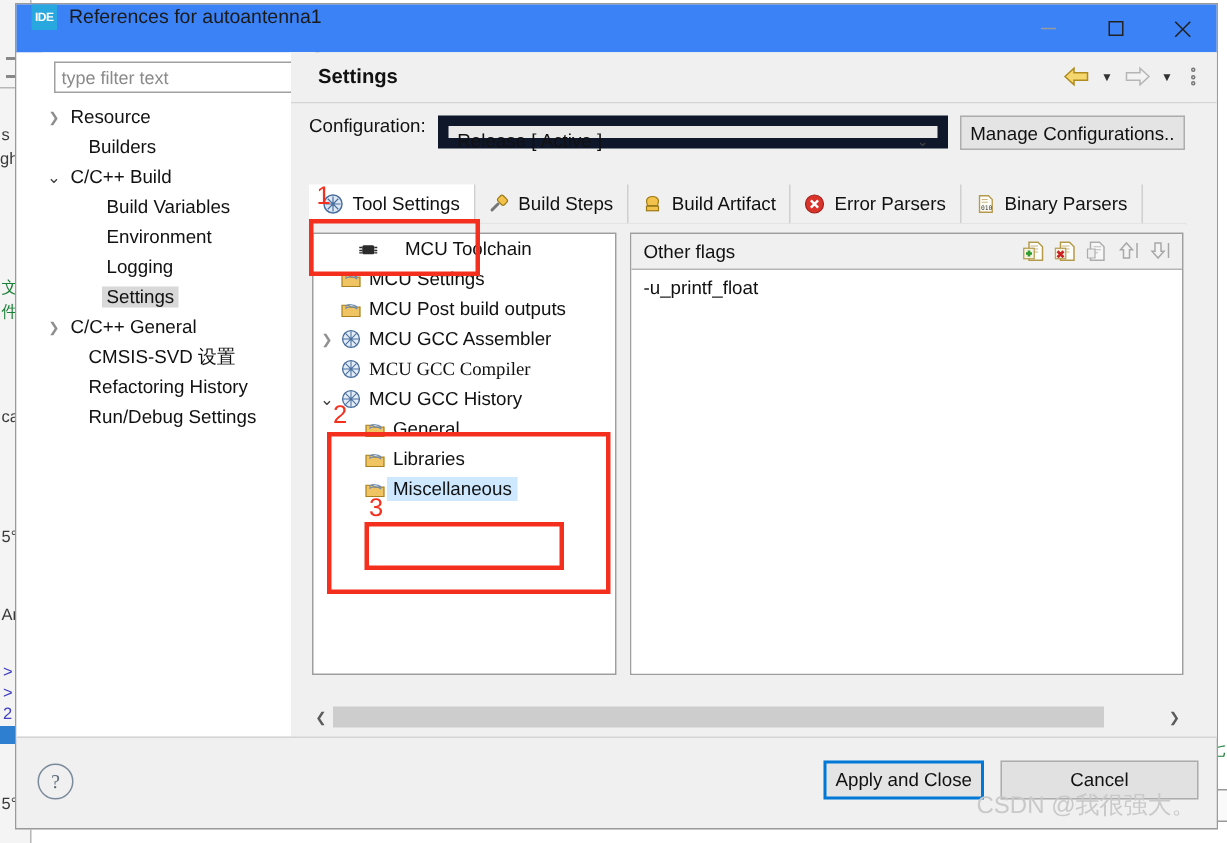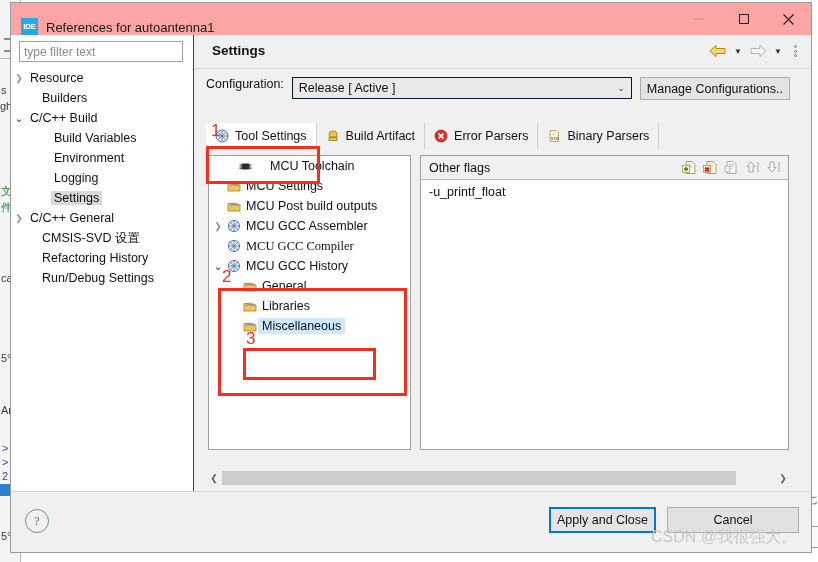--- a/index.html
+++ b/index.html
@@ -35,22 +35,22 @@
   .dialog {
     position: absolute; left: 10px; top: 2px;
     width: 802px; height: 551px;
     background: #f0f0f0;
     border: 1px solid #9a9a9a;
     box-shadow: 0 0 0 0 rgba(0,0,0,0);
     box-sizing: border-box;
   }
   .titlebar {
     position: absolute; left: 0; top: 0; right: 0; height: 32px;
-    background: #fca5a5;
-    display: flex; align-items: flex-end;
+    background: #3b82f6;
+    display: flex; align-items: flex-start;
   }
   .title-icon {
     width: 17px; height: 17px; margin-left: 10px; margin-right: 8px;
     background: #29a8e0; color: #ffffff; font-size: 8px; font-weight: bold;
     display: flex; align-items: center; justify-content: center;
     letter-spacing: -0.3px;
     font-family: "Liberation Sans", sans-serif;
   }
   .title-text {
     font-size: 13px; color: #1a1a1a;
@@ -62,21 +62,21 @@
     color: #222; font-size: 13px;
   }
   .win-btn svg { display: block; }
 
   
   .dlg-body {
     position: absolute; left: 0; top: 32px; right: 0; bottom: 60px;
     background: #ffffff;
   }
   .left-pane {
-    position: absolute; left: 0; top: 0; width: 182px; bottom: 0;
+    position: absolute; left: 17px; top: 0; width: 182px; bottom: 0;
     background: #ffffff; border-right: 3px solid #404040;
   }
   .filter-box {
     position: absolute; left: 8px; top: 6px; width: 164px; height: 21px;
     border: 1px solid #a0a0a0; background: #ffffff;
     box-sizing: border-box;
     font-size: 12px; color: #8a8a8a;
     padding: 0 4px; line-height: 19px;
     font-family: "Liberation Sans", sans-serif;
   }
@@ -131,21 +131,21 @@
     position: absolute; left: 1px; top: 16px; width: 12px; height: 190px;
     background: #cdcdcd;
   }
 
   .config-row {
     position: absolute; left: 12px; top: 8px; right: 20px; height: 28px;
     display: flex; 
   }
   .config-label { font-size: 12.5px; color: #111; margin-right: 8px; font-family: "Liberation Sans", sans-serif;}
   .config-select {
-    width: 340px; height: 22px; background: #e9e9e9; border: 1px solid #0f172a;
+    width: 340px; height: 22px; background: #e9e9e9; border: 7px solid #0f172a;
     box-sizing: border-box; position: relative;
     font-size: 12.5px; color: #111; padding-left: 6px; line-height: 20px;
     font-family: "Liberation Sans", sans-serif;
   }
   .config-select .dd {
     position: absolute; right: 6px; top: 0; height: 20px; display: flex; align-items: center;
     font-size: 9px; color: #444;
   }
   .manage-btn {
     margin-left: 8px; height: 23px; min-width: 150px; background: #e4e4e4;
@@ -405,20 +405,27 @@
           <div class="tabstrip" id="tabstrip">
               <div class="tab active">
                 <span class="ticon"><svg width="14" height="14" viewBox="0 0 14 14">
                     <circle cx="7" cy="7" r="6" fill="#dfe9f5" stroke="#4a6f9e" stroke-width="1"></circle>
                     <path d="M2 7h10M7 2v10M3.5 3.5l7 7M10.5 3.5l-7 7" stroke="#4a6f9e" stroke-width="0.8"></path>
                   </svg></span>
                 <span>Tool Settings</span>
               </div>
               <div class="tab">
                 <span class="ticon"><svg width="14" height="14" viewBox="0 0 14 14">
+                    <path d="M2 11l4-4" stroke="#777" stroke-width="2" stroke-linecap="round"></path>
+                    <rect x="6" y="2" width="6" height="5" rx="1.5" transform="rotate(45 9 4.5)" fill="#f2c24d" stroke="#9c7a15" stroke-width="0.8"></rect>
+                  </svg></span>
+                <span>Build Steps</span>
+              </div>
+              <div class="tab">
+                <span class="ticon"><svg width="14" height="14" viewBox="0 0 14 14">
                     <path d="M3 5a4 3 0 0 1 8 0l-.6 3H3.6z" fill="#f2c24d" stroke="#9c7a15" stroke-width="0.8"></path>
                     <rect x="3" y="8.5" width="8" height="3" fill="#f2c24d" stroke="#9c7a15" stroke-width="0.8"></rect>
                   </svg></span>
                 <span>Build Artifact</span>
               </div>
               <div class="tab">
                 <span class="ticon"><svg width="14" height="14" viewBox="0 0 14 14">
                     <circle cx="7" cy="7" r="6" fill="#d8342b" stroke="#a5201a" stroke-width="0.8"></circle>
                     <path d="M4.6 4.6l4.8 4.8M9.4 4.6l-4.8 4.8" stroke="#fff" stroke-width="1.6"></path>
                   </svg></span>

